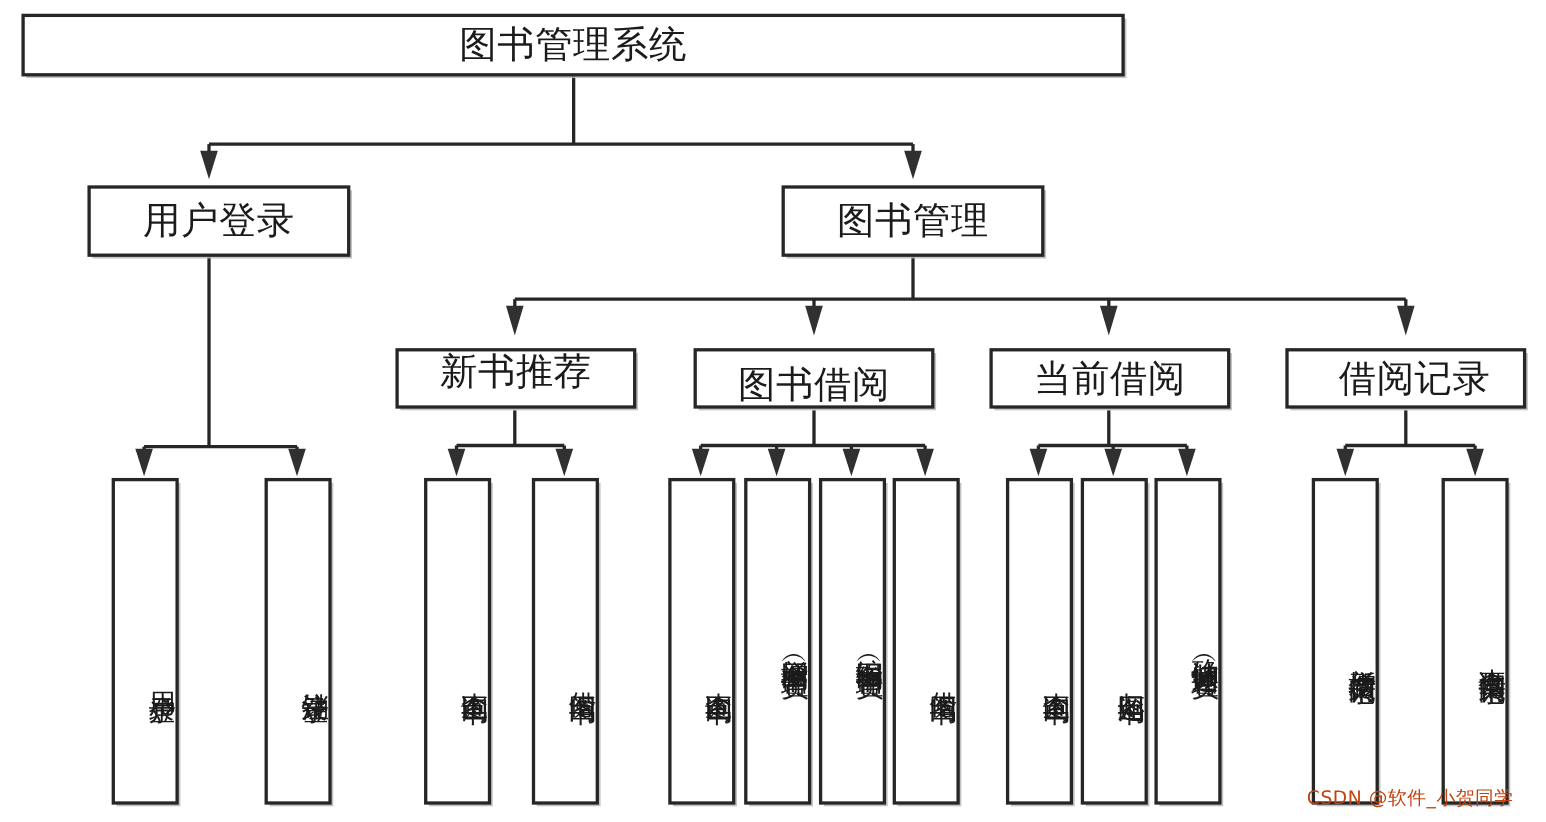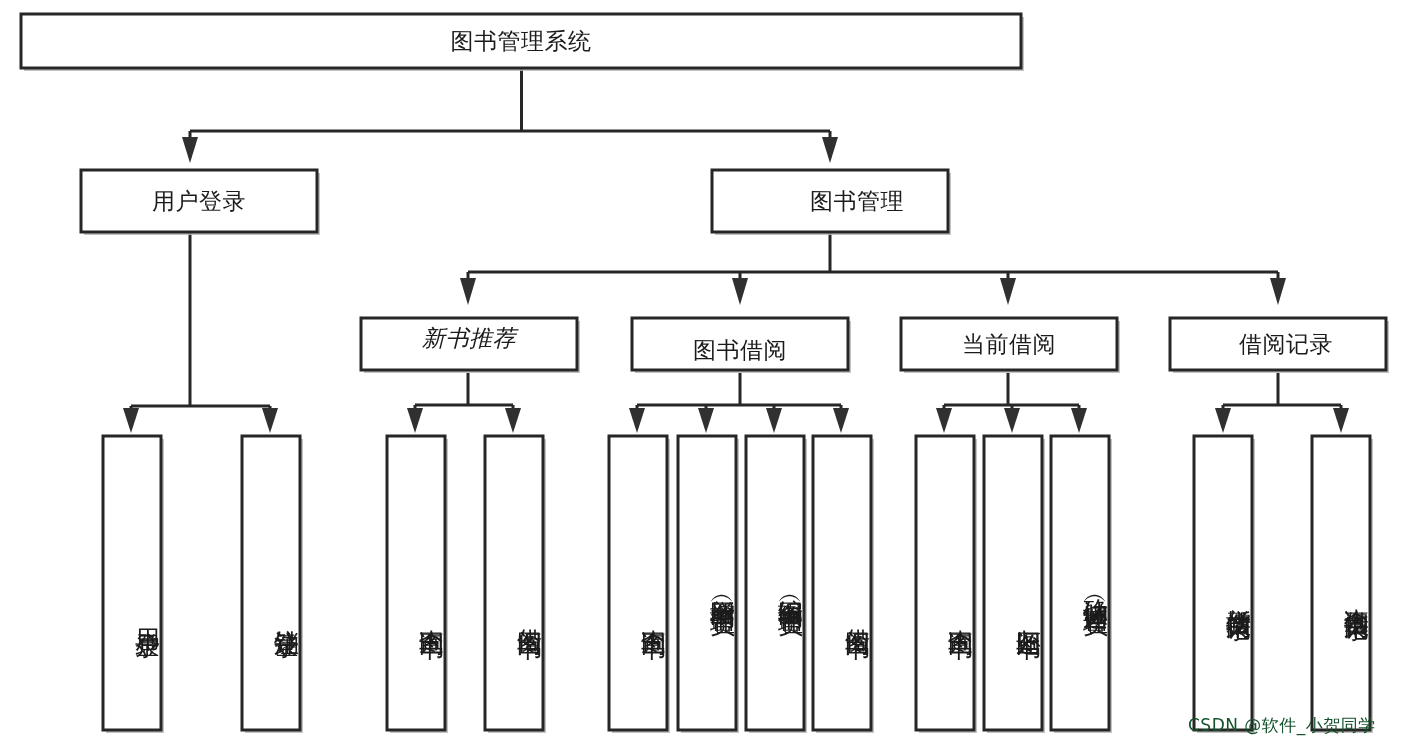--- a/index.html
+++ b/index.html
@@ -45,21 +45,21 @@
   }
   .arrow-head {
     fill: #303030;
     stroke: none;
   }
   .h-label {
     position: absolute;
     display: flex;
     align-items: center;
     justify-content: center;
-    font-size: 23px;
+    font-size: 34px;
     color: #1b1b1b;
     letter-spacing: 0.5px;
     white-space: nowrap;
     pointer-events: none;
   }
   .v-label {
     position: absolute;
     display: flex;
     align-items: flex-start;
     justify-content: center;
@@ -69,21 +69,21 @@
     line-height: 1.12;
     color: #1b1b1b;
     letter-spacing: 2px;
     pointer-events: none;
   }
   .watermark {
     position: absolute;
     left: 1188px;
     top: 714px;
     font-size: 17px;
-    color: #14532d;
+    color: #c2410c;
     white-space: nowrap;
     letter-spacing: 0.5px;
   }
 </style>
 </head>
 <body>
 
 <div id="diagram-root">
 
   <svg class="canvas" viewBox="0 0 1405 747">
@@ -219,23 +219,23 @@
     <rect class="node-shadow" x="1197" y="439" width="58" height="294"></rect>
     <rect class="node-box" x="1194" y="436" width="58" height="294"></rect>
     <rect class="node-shadow" x="1315" y="439" width="58" height="294"></rect>
     <rect class="node-box" x="1312" y="436" width="58" height="294"></rect>
 
   </svg>
 
   <div class="h-label" style="left:21px; top:14px; width:1000px; height:54px;">图书管理系统</div>
 
   <div class="h-label" style="left:81px; top:170px; width:236px; height:62px;">用户登录</div>
-  <div class="h-label" style="left:712px; top:170px; width:236px; height:62px;margin-left:27px;">图书管理</div>
-
-  <div class="h-label" style="left:361px; top:318px; width:216px; height:40px;font-style:italic;">新书推荐</div>
+  <div class="h-label" style="left:712px; top:170px; width:236px; height:62px;">图书管理</div>
+
+  <div class="h-label" style="left:361px; top:318px; width:216px; height:40px;">新书推荐</div>
   <div class="h-label" style="left:632px; top:324px; width:216px; height:52px;">图书借阅</div>
   <div class="h-label" style="left:901px; top:318px; width:216px; height:52px;border-radius:25px;">当前借阅</div>
   <div class="h-label" style="left:1170px; top:318px; width:232px; height:52px;">借阅记录</div>
 
   <div class="v-label" style="left:103px; top:436px; width:58px; height:294px; padding-top:60px; box-sizing:border-box;">用户登录</div>
   <div class="v-label" style="left:242px; top:436px; width:58px; height:294px; padding-top:60px; box-sizing:border-box;">注销登录</div>
 
   <div class="v-label" style="left:387px; top:436px; width:58px; height:294px; padding-top:60px; box-sizing:border-box;">查询图书</div>
   <div class="v-label" style="left:485px; top:436px; width:58px; height:294px; padding-top:60px; box-sizing:border-box;">借阅图书</div>
 

